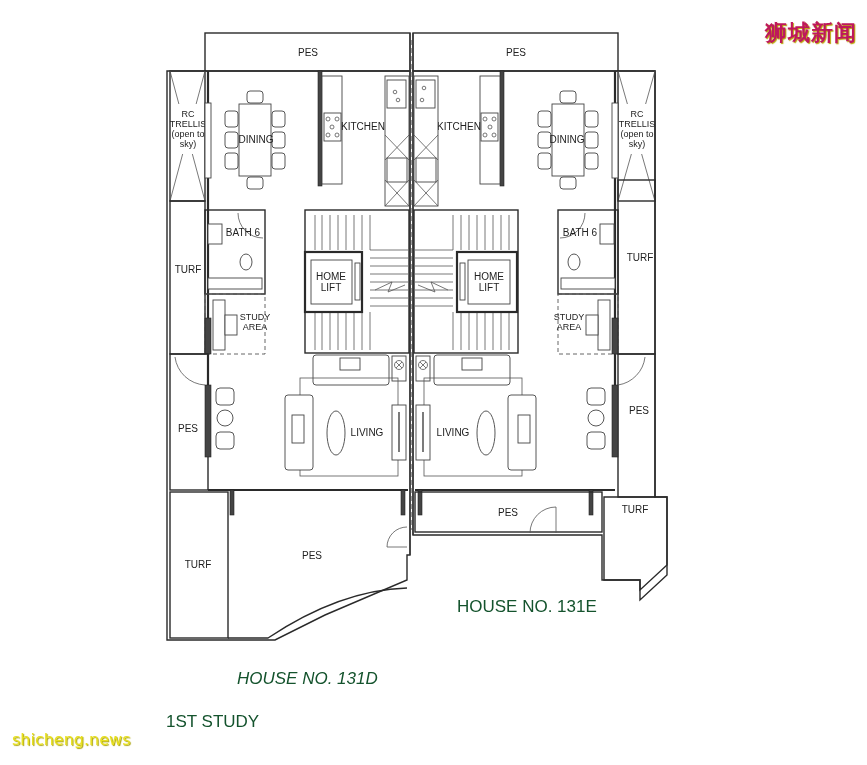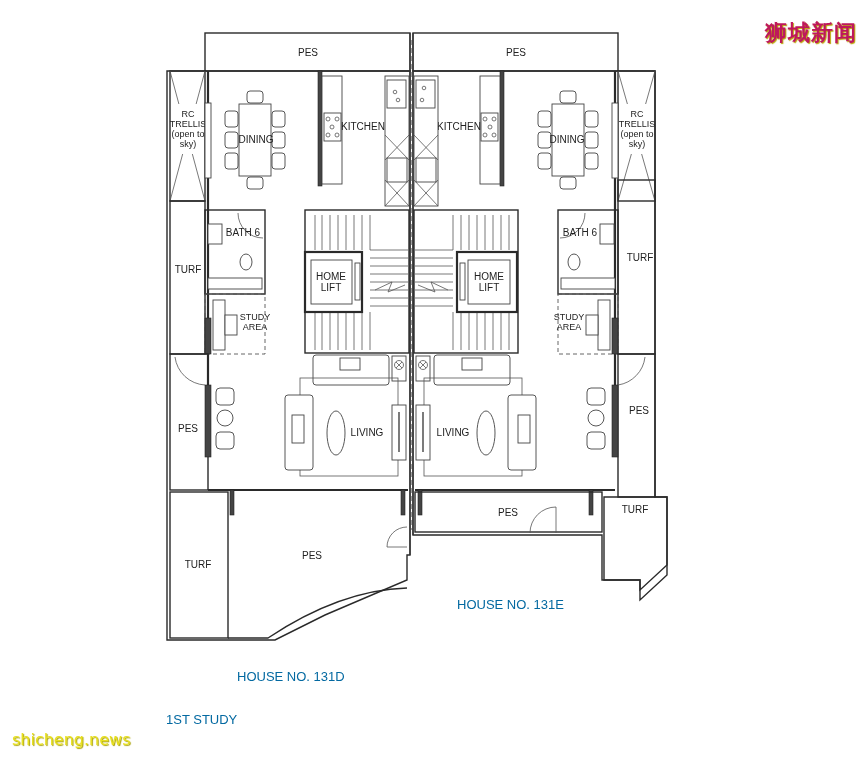--- a/index.html
+++ b/index.html
@@ -6,21 +6,21 @@
   body { width: 867px; height: 765px; position: relative; overflow: hidden; font-family: "Liberation Sans", "DejaVu Sans", sans-serif; }
   svg.plan { position: absolute; left: 0; top: 0; }
   .wall { fill: none; stroke: #2a2a2a; stroke-width: 1.4; }
   .wall-thick { fill: none; stroke: #2a2a2a; stroke-width: 2.2; }
   .thin { fill: none; stroke: #555; stroke-width: 0.8; }
   .furn { fill: #fff; stroke: #444; stroke-width: 0.9; }
   .dash { fill: none; stroke: #555; stroke-width: 0.9; stroke-dasharray: 4 3; }
   .dark { fill: #444; stroke: #222; stroke-width: 0.6; }
   .lbl { font-family: "Liberation Sans", "DejaVu Sans", sans-serif; font-size: 10px; fill: #222; text-anchor: middle; }
   .lbl-sm { font-family: "Liberation Sans", "DejaVu Sans", sans-serif; font-size: 9px; fill: #222; text-anchor: middle; }
-  .caption { position: absolute; font-family: "Liberation Sans", "DejaVu Sans", sans-serif; font-size: 13px; color: #0369a1; white-space: nowrap; }
+  .caption { position: absolute; font-family: "Liberation Sans", "DejaVu Sans", sans-serif; font-size: 17px; color: #14532d; white-space: nowrap; }
   .wm-cn { position: absolute; right: 10px; top: 18px; font-family: "DejaVu Sans", sans-serif; font-size: 22px; font-weight: bold; color: #be185d; text-shadow: 1px 1px 1px #b8a400; letter-spacing: 1px; }
   .wm-en { position: absolute; left: 12px; top: 730px; font-family: "DejaVu Sans", sans-serif; font-size: 16px; color: #e8e020; text-shadow: 1px 1px 1px #a8a000; }
 </style>
 </head>
 <body>
 
 <svg class="plan" width="867" height="765" viewBox="0 0 867 765" xmlns="http://www.w3.org/2000/svg">
   <defs>
     <pattern id="turf" width="11" height="11" patternUnits="userSpaceOnUse">
       <rect width="11" height="11" fill="#fff"></rect>
@@ -345,17 +345,17 @@
     <text x="508" y="516" class="lbl">PES</text>
   </g>
   <g>
     <path d="M604 497 L655 497 L667 497 L667 565 L640 590 L640 580 L604 580 Z" fill="url(#turf)" class="wall"></path>
     <rect x="620" y="503" width="30" height="13" fill="#fff"></rect>
     <text x="635" y="513" class="lbl">TURF</text>
   </g>
 </svg>
 
 <div class="caption" style="left:457px; top:597px;">HOUSE NO. 131E</div>
-<div class="caption" style="left:237px; top:669px;">HOUSE NO. 131D</div>
+<div class="caption" style="left:237px; top:669px;font-style:italic;">HOUSE NO. 131D</div>
 <div class="caption" style="left:166px; top:712px;">1ST STUDY</div>
 
 <div class="wm-cn">狮城新闻</div>
 <div class="wm-en">shicheng.news</div>
 
 </body></html>

